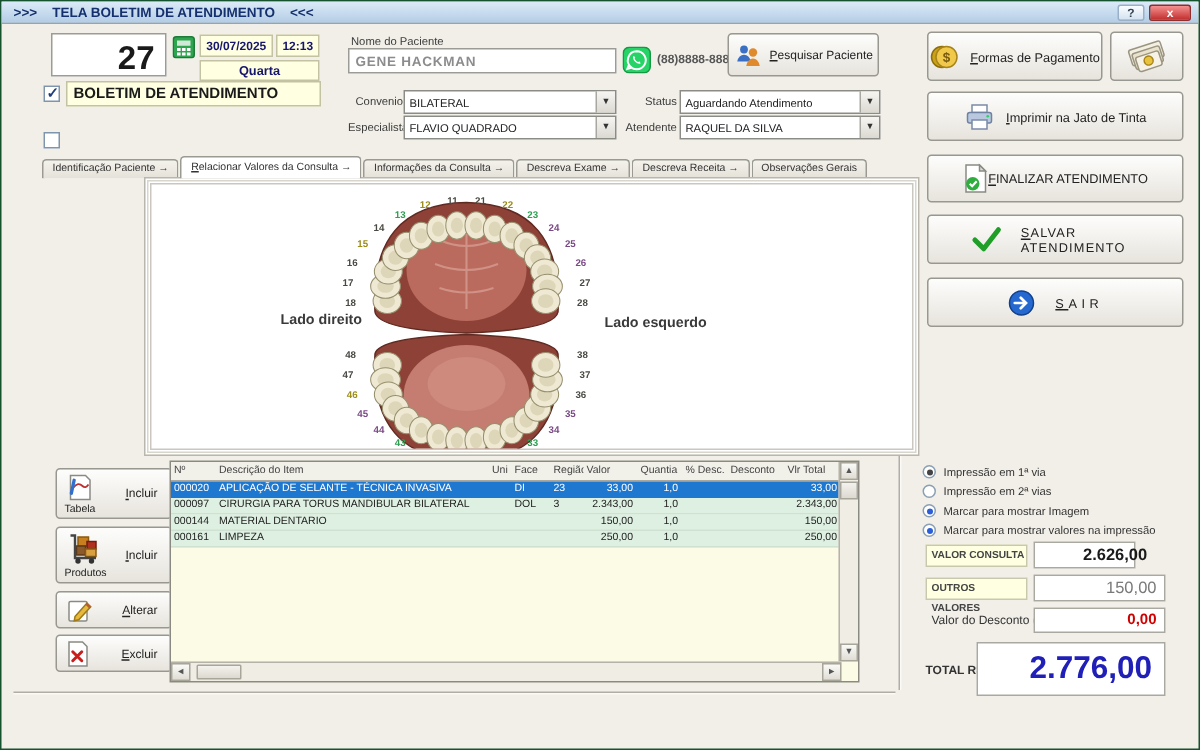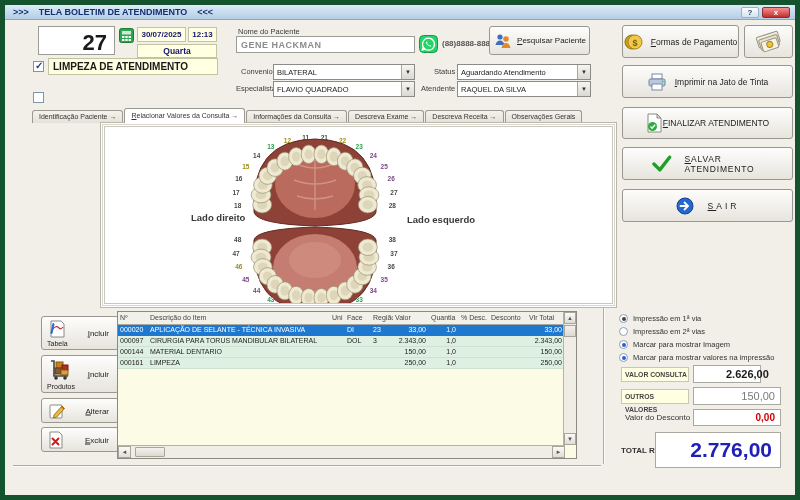--- a/index.html
+++ b/index.html
@@ -1,17 +1,17 @@
 <!DOCTYPE html>
 <html><head>
 <meta charset="utf-8">
 <style>
   html,body{margin:0;padding:0;background:#9aa4ae;}
   *{box-sizing:border-box;font-family:"Liberation Sans",sans-serif;}
-  .window{position:relative;width:800px;height:500px;background:#f1efe8;border:5px solid #14532d;overflow:hidden;text-decoration:underline;}
+  .window{position:relative;width:800px;height:500px;background:#f1efe8;border:1px solid #14532d;overflow:hidden;text-decoration:underline;}
   .abs{position:absolute;}
   
   .titlebar{position:absolute;left:0;top:0;width:100%;height:15px;
     background:linear-gradient(#dcebf8,#b4cde5);border-bottom:1px solid #8ba6c1;}
   .title{position:absolute;left:8px;top:2px;font-size:9px;font-weight:bold;color:#15306e;white-space:pre;}
   .winbtns{position:absolute;right:5px;top:2px;display:flex;gap:3px;}
   .helpbtn{width:18px;height:11px;border:1px solid #9ab0c8;border-radius:2px;background:linear-gradient(#fbfdff,#d4e2f0);
     font-size:8px;font-weight:bold;color:#345;text-align:center;line-height:10px;}
   .closebtn{width:28px;height:11px;border:1px solid #8d2f2f;border-radius:2px;background:linear-gradient(#f59090,#c22f2f);
     font-size:8px;font-weight:bold;color:#fff;text-align:center;line-height:10px;}
@@ -97,21 +97,21 @@
       <rect x="6.3" y="11" width="2.4" height="2" fill="#fff"></rect>
       <rect x="9.6" y="11" width="2.4" height="2" fill="#fff"></rect>
   </svg>
   <div class="abs crm" style="left:132px;top:22px;width:49px;height:15px;font-size:8px;font-weight:bold;color:#16166e;text-align:center;line-height:13px;">30/07/2025</div>
   <div class="abs crm" style="left:183px;top:22px;width:29px;height:15px;font-size:8px;font-weight:bold;color:#16166e;text-align:center;line-height:13px;">12:13</div>
   <div class="abs crm" style="left:132px;top:39px;width:80px;height:14px;font-size:8.5px;font-weight:bold;color:#16166e;text-align:center;line-height:12px;">Quarta</div>
 
   <div class="abs chk" style="left:28px;top:56px;">
       <span class="mark">✓</span>
     </div>
-  <div class="abs crm" style="left:43px;top:53px;width:170px;height:17px;font-size:10px;font-weight:bold;color:#1a1a1a;line-height:16px;padding-left:4px;">LIMPEZA DE ATENDIMENTO</div>
+  <div class="abs crm" style="left:43px;top:53px;width:170px;height:17px;font-size:10px;font-weight:bold;color:#1a1a1a;line-height:16px;padding-left:4px;">BOLETIM DE ATENDIMENTO</div>
   <div class="abs chk" style="left:28px;top:76px;"></div>
 
   <div class="abs lbl" style="left:233px;top:22px;">Nome do Paciente</div>
   <input class="abs inp" style="left: 231px; top: 31px; width: 179px; height: 17px; font-size: 9px; font-weight: bold; color: rgb(140, 140, 140); letter-spacing: 0.5px; padding-left: 4px;" readonly="" value="GENE HACKMAN">
   <svg class="abs" style="left:414px;top:30px;" width="19" height="18" viewBox="0 0 19 18">
     <rect x="0.5" y="0.5" width="18" height="17" rx="4" fill="#25d366" stroke="#159944"></rect>
     <path d="M9.5 3.2 a6 6 0 1 1 -5.2 9 L3.2 15 l2.9-0.9 a6 6 0 0 1 3.4-10.9z" fill="none" stroke="#fff" stroke-width="1.3"></path>
     <path d="M7.2 6.4 q-.7 1.8 1.2 3.7 q1.9 1.9 3.7 1.2 l-.6-1.3 -1.2.4 q-1.5-.7-2.2-2.2 l.4-1.2z" fill="#fff"></path>
   </svg>
   <div class="abs" style="left:437px;top:34px;font-size:8px;font-weight:bold;color:#555;">(88)8888-8888</div>

